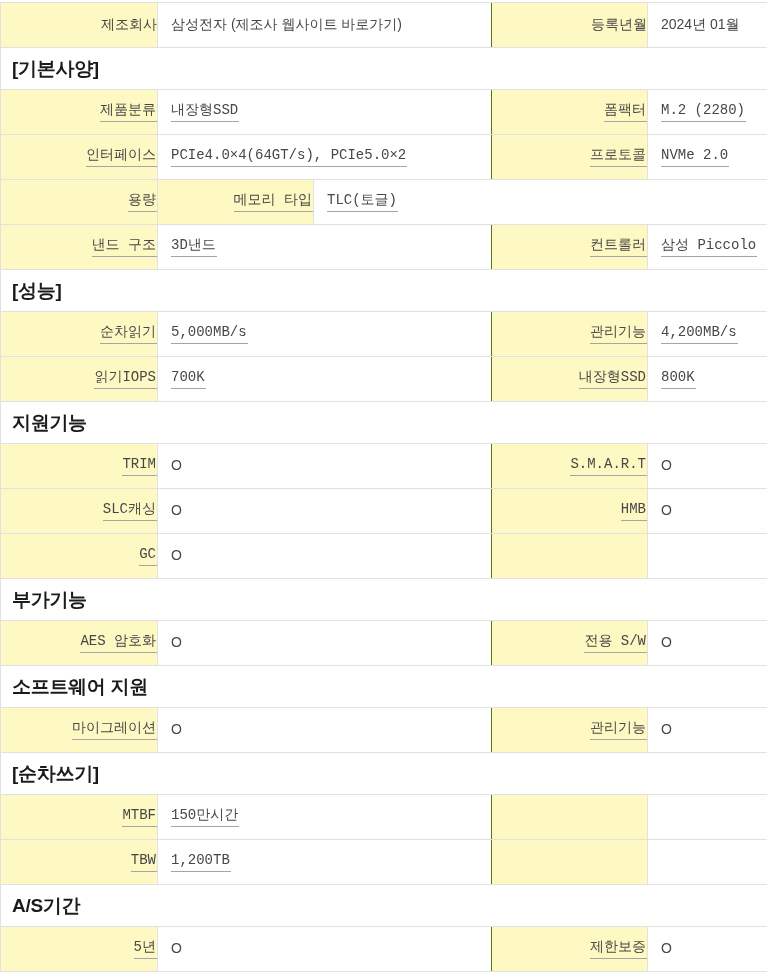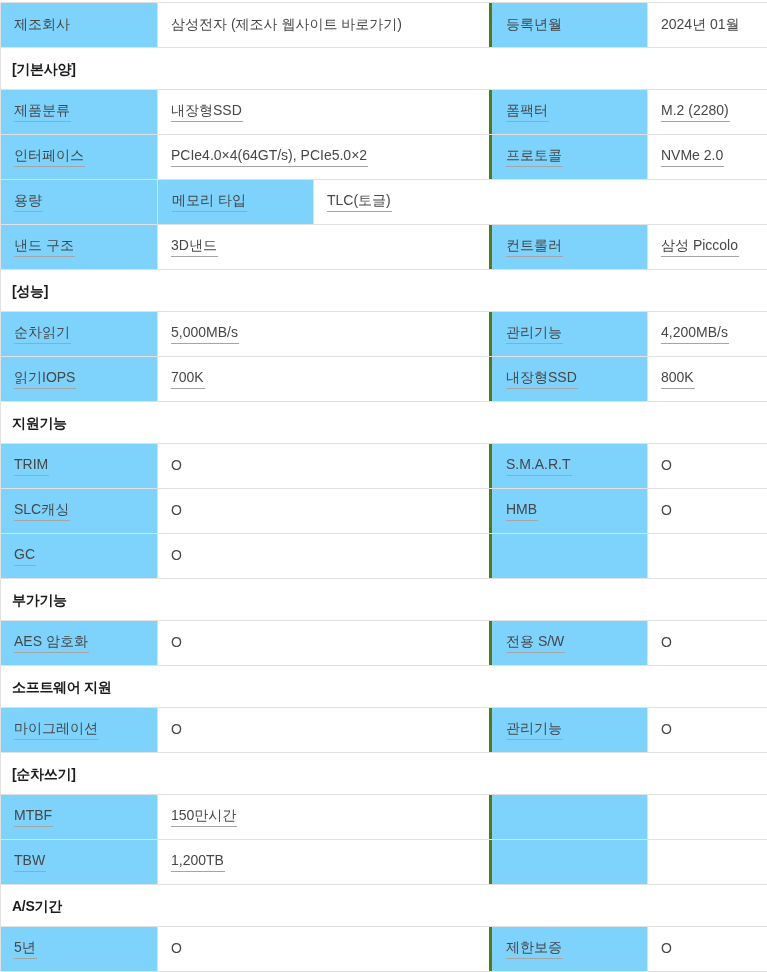--- a/index.html
+++ b/index.html
@@ -27,47 +27,49 @@
   .cell{
     display:flex;
     align-items:center;
     box-sizing:border-box;
     font-size:14px;
     line-height:1;
     overflow:hidden;
     white-space:nowrap;
   }
   .cell.label{
-    background:#7dd3fc;
+    background:#fef9c3;
     border-right:1px solid #e1e1e1;
     padding-left:13px;
+    justify-content:flex-end;
   }
   .cell.c1{width:157px;}
   .cell.value{
     background:#fff;
     padding-left:13px;
   }
-  .cell.c2{width:334px;border-right:3px solid #4d7c0f;}
+  .cell.c2{width:334px;border-right:1px solid #4d7c0f;}
   .cell.c3{width:156px;padding-left:14px;}
   .cell.c4{flex:1;border-right:none;}
   .cell.full{
     flex:1;
     padding-left:11px;
     background:#fff;
   }
   .section-title{
-    font-size:14px;
+    font-size:19px;
     font-weight:bold;
     color:#1b1b1b;
     letter-spacing:-0.3px;
   }
   .u{
     display:inline-block;
     border-bottom:1px solid #a5a5a5;
     padding:0 1px 4px 0;
+    font-family:Liberation Mono, monospace;
   }
   .plain{
     display:inline-block;
     padding-bottom:2px;
   }
 </style>
 </head>
 <body>
 
 <div class="spec-table">

